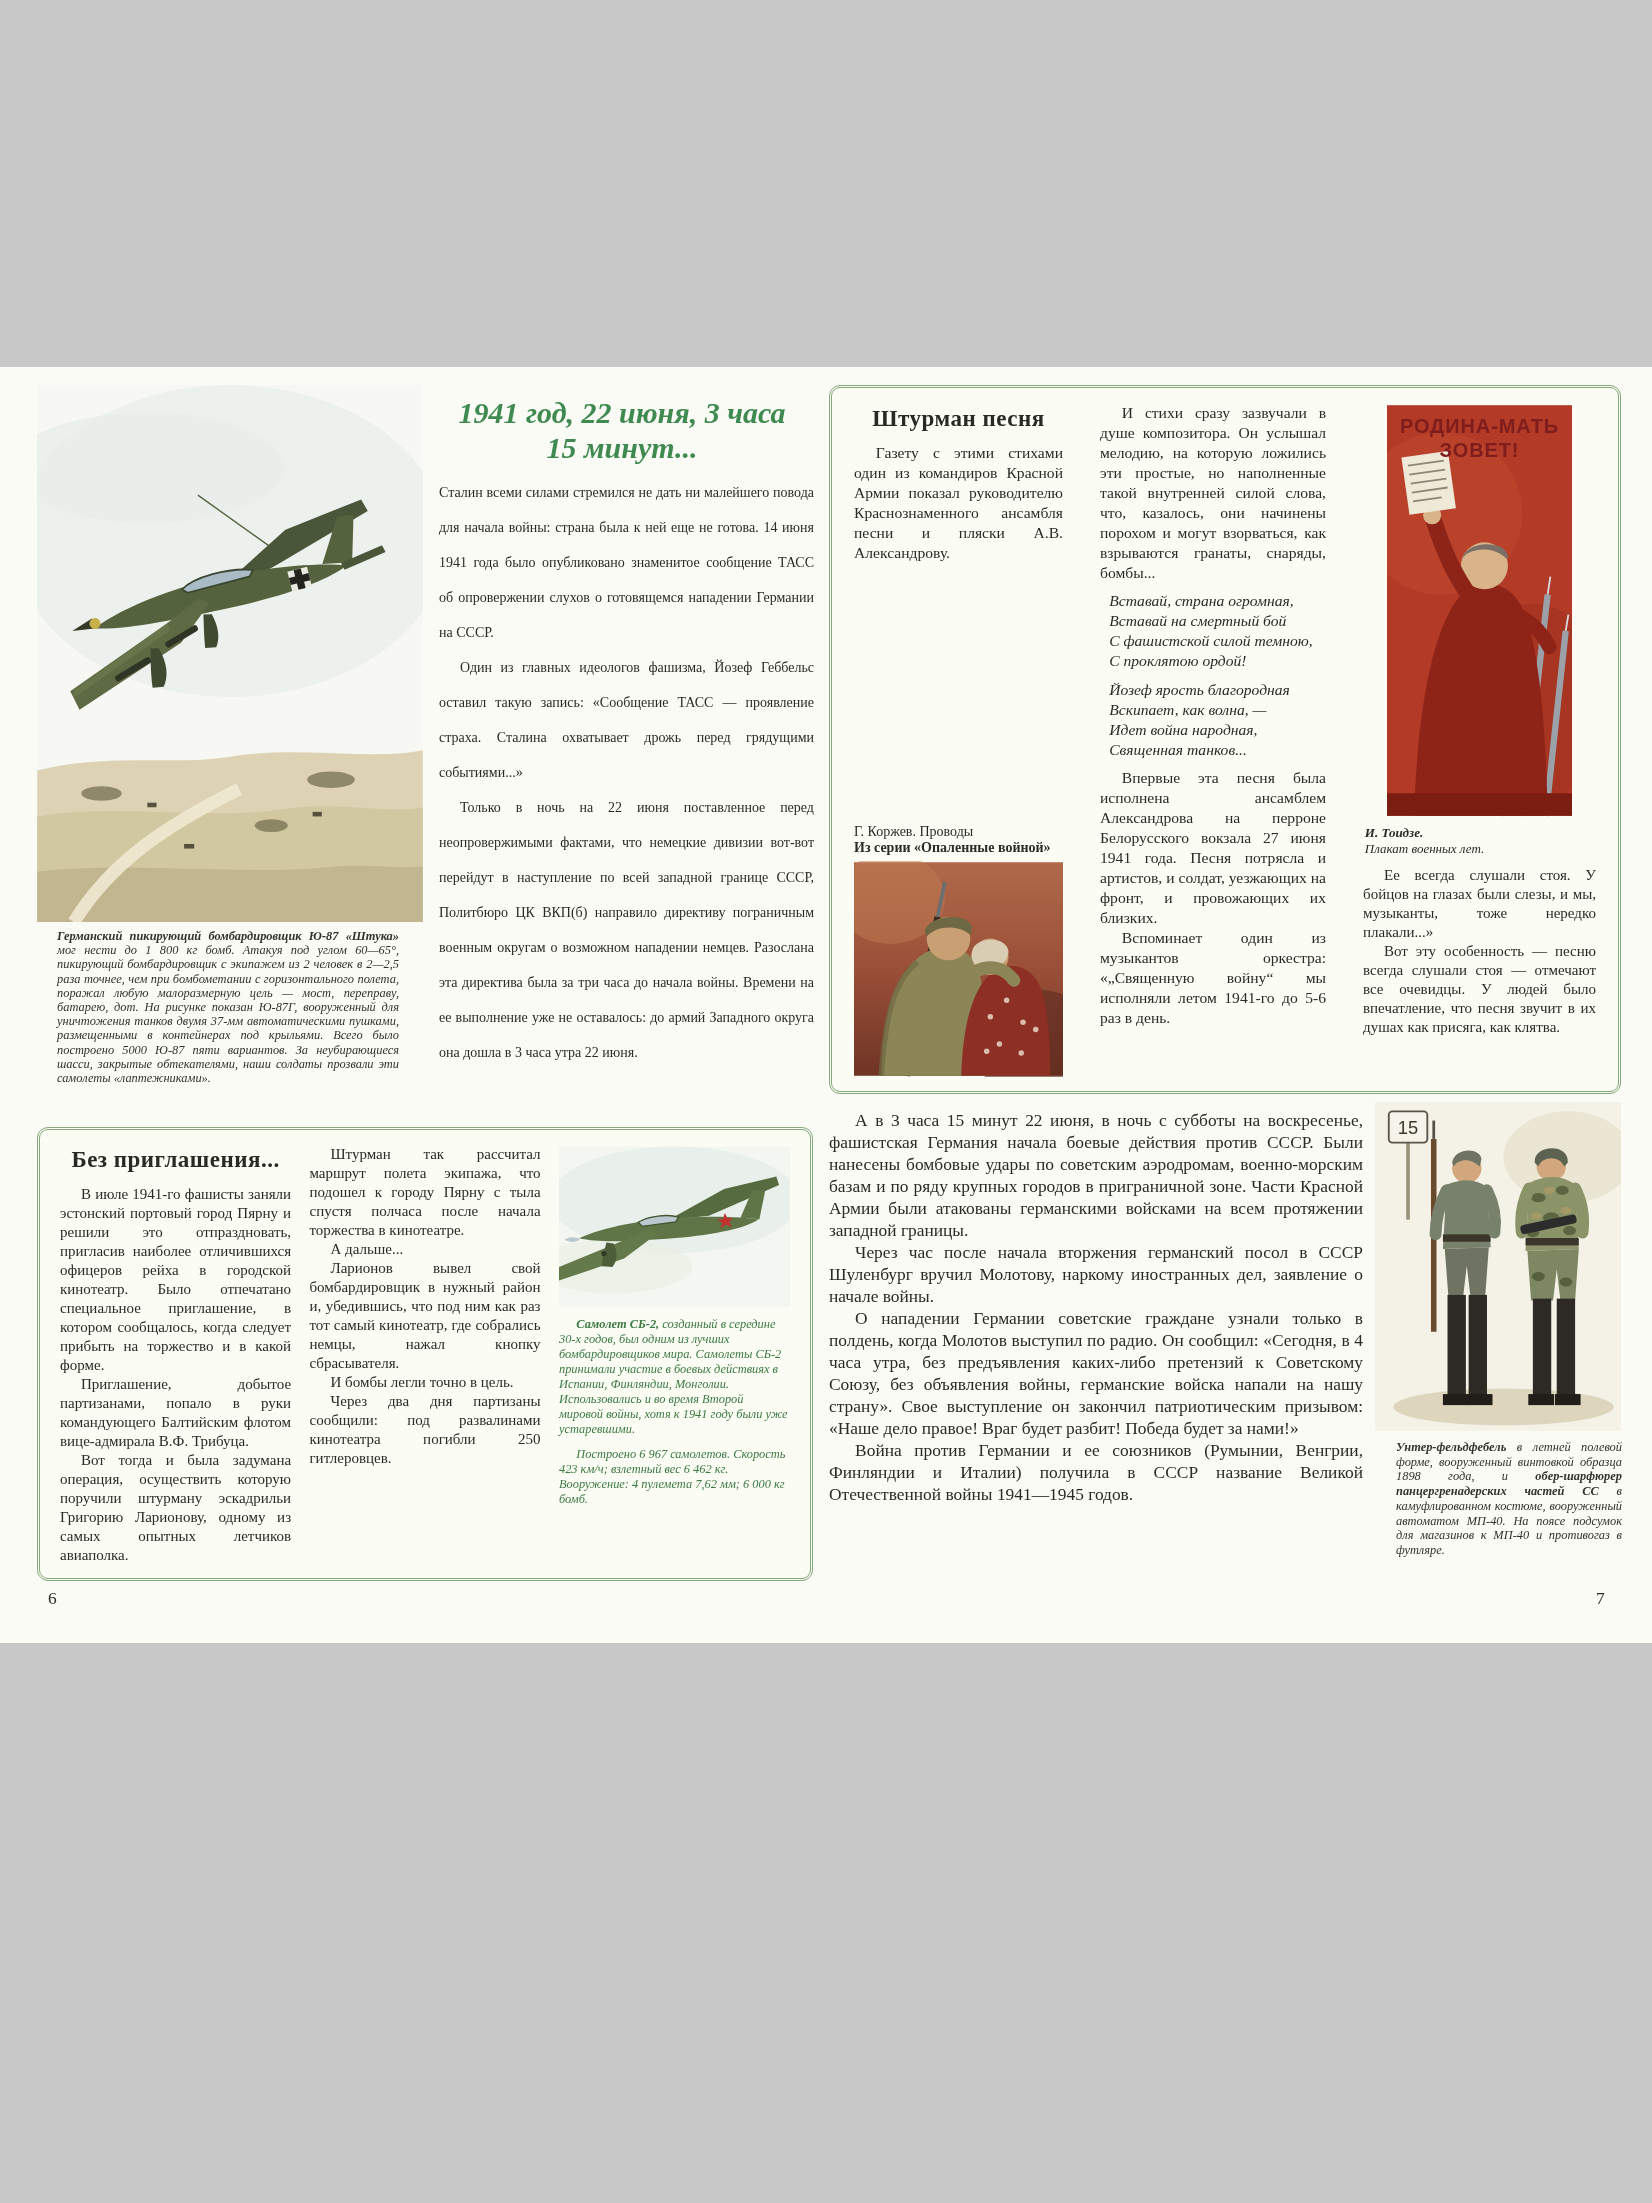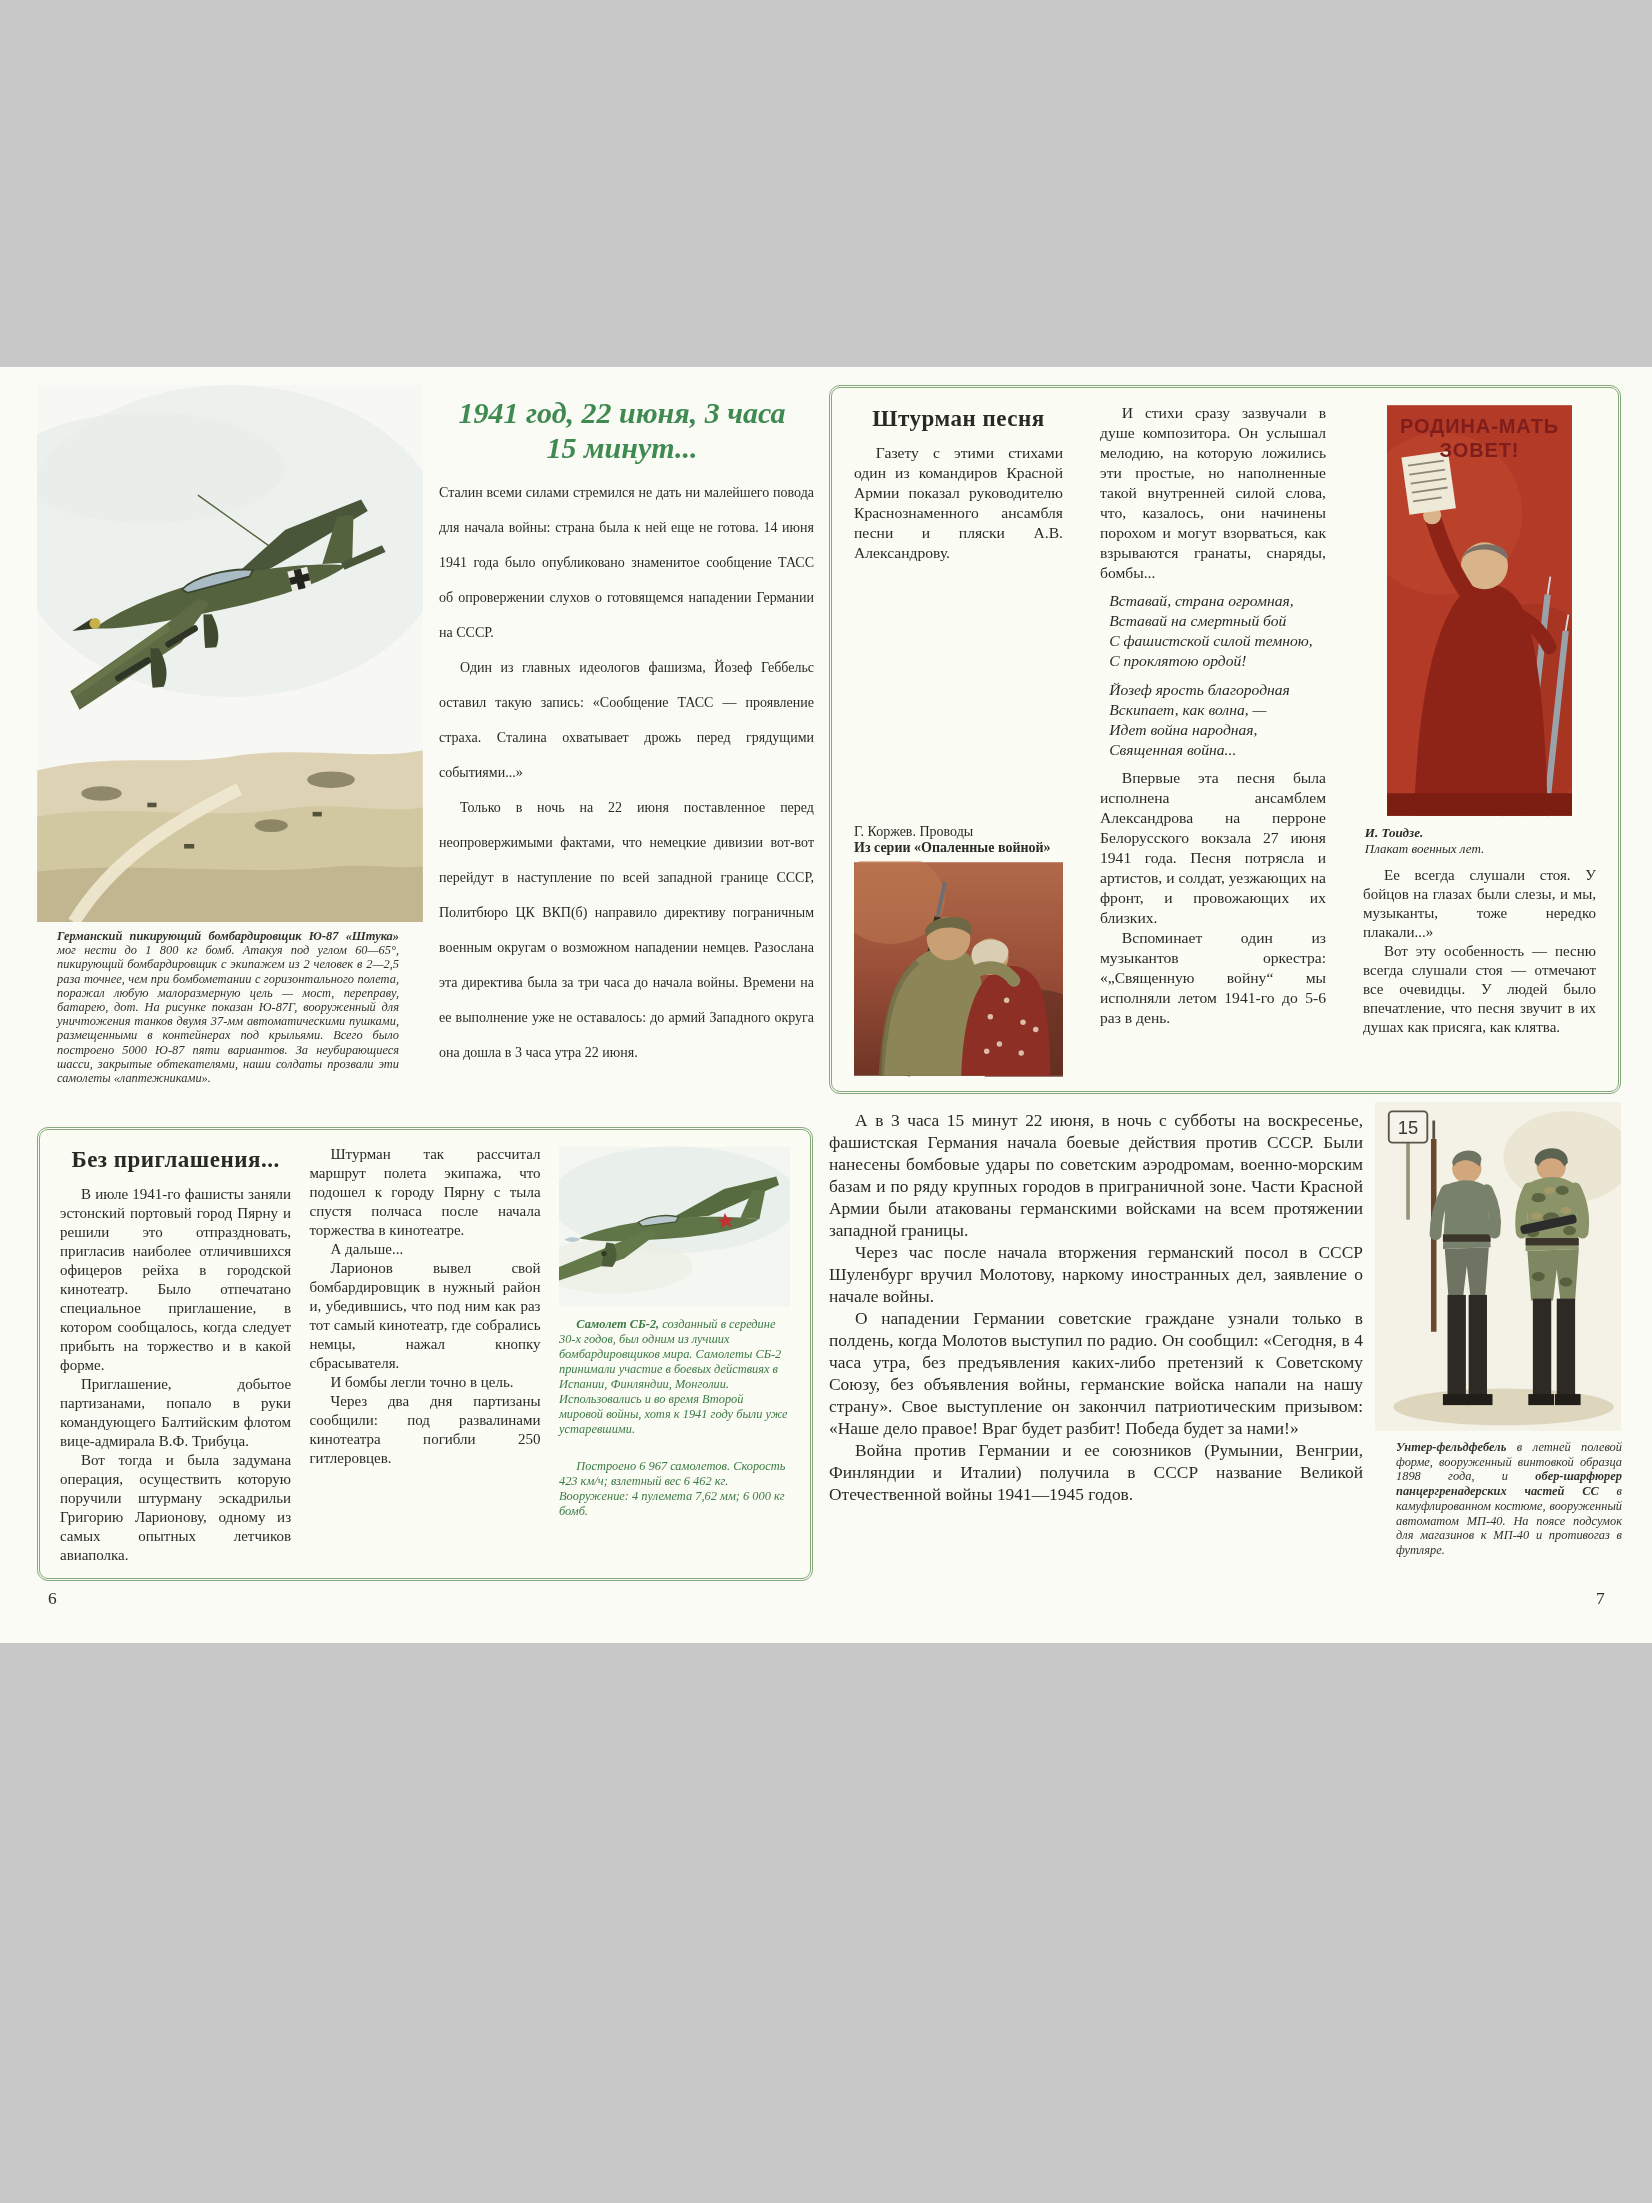--- a/index.html
+++ b/index.html
@@ -52,21 +52,21 @@
     text-align:center; font-weight:bold; font-size:23px; line-height:27.5px;
     color:#2a2a24; letter-spacing:0.5px; margin:1.8px 0 11px 0;
   }
   .sb2-col { flex:1.05 1 0; display:flex; flex-direction:column; }
   .sb2-col svg { width:100%; height:163px; display:block; }
   .sb2-caption {
     margin-top:9.2px; font-size:12.4px; line-height:15px;
     font-style:italic; color:#3c7a44; text-align:left;
   }
   .sb2-caption .lead { font-weight:bold; }
-  .sb2-caption p + p { margin-top:22px; }
+  .sb2-caption p + p { margin-top:10px; }
 
   
   .song-box { left:829px; top:18.4px; width:792px; height:709px; padding:14.7px 22px; display:flex; justify-content:space-between; }
   .song-box .scol { font-size:15.6px; line-height:20px; text-align:justify; }
   .song-box .scol p { text-indent:1.4em; }
   .scol-1 { width:209px; display:flex; flex-direction:column; height:100%; }
   .scol-2 { width:226px; }
   .scol-3 { width:233px; }
   .painting-caption {
     margin-top:auto; font-size:14px; line-height:15.6px; 
@@ -264,21 +264,21 @@
     <div class="scol scol-2">
       <p>И стихи сразу зазвучали в душе композитора. Он услышал мелодию, на которую ложились эти простые, но наполненные такой внутренней силой слова, что, казалось, они начинены порохом и могут взорваться, как взрываются гранаты, снаряды, бомбы...</p>
       <div class="verse">
         <div class="verse-line">Вставай, страна огромная,</div>
         <div class="verse-line">Вставай на смертный бой</div>
         <div class="verse-line">С фашистской силой темною,</div>
         <div class="verse-line">С проклятою ордой!</div>
         <div class="verse-line">Йозеф ярость благородная</div>
         <div class="verse-line">Вскипает, как волна, —</div>
         <div class="verse-line">Идет война народная,</div>
-        <div class="verse-line">Священная война...</div>
+        <div class="verse-line">Священная танков...</div>
       </div>
       <p>Впервые эта песня была исполнена ансамблем Александрова на перроне Белорусского вокзала 27 июня 1941 года. Песня потрясла и артистов, и солдат, уезжающих на фронт, и провожающих их близких.</p>
       <p>Вспоминает один из музыкантов оркестра: «„Священную войну“ мы исполняли летом 1941-го до 5-6 раз в день.</p>
     </div>
 
     <div class="scol scol-3">
       <div class="poster">
         <svg viewBox="0 0 205 455">
           <rect width="205" height="455" fill="#b23a27"></rect>
           <ellipse cx="60" cy="120" rx="90" ry="90" fill="#c14a30" opacity=".5"></ellipse>

